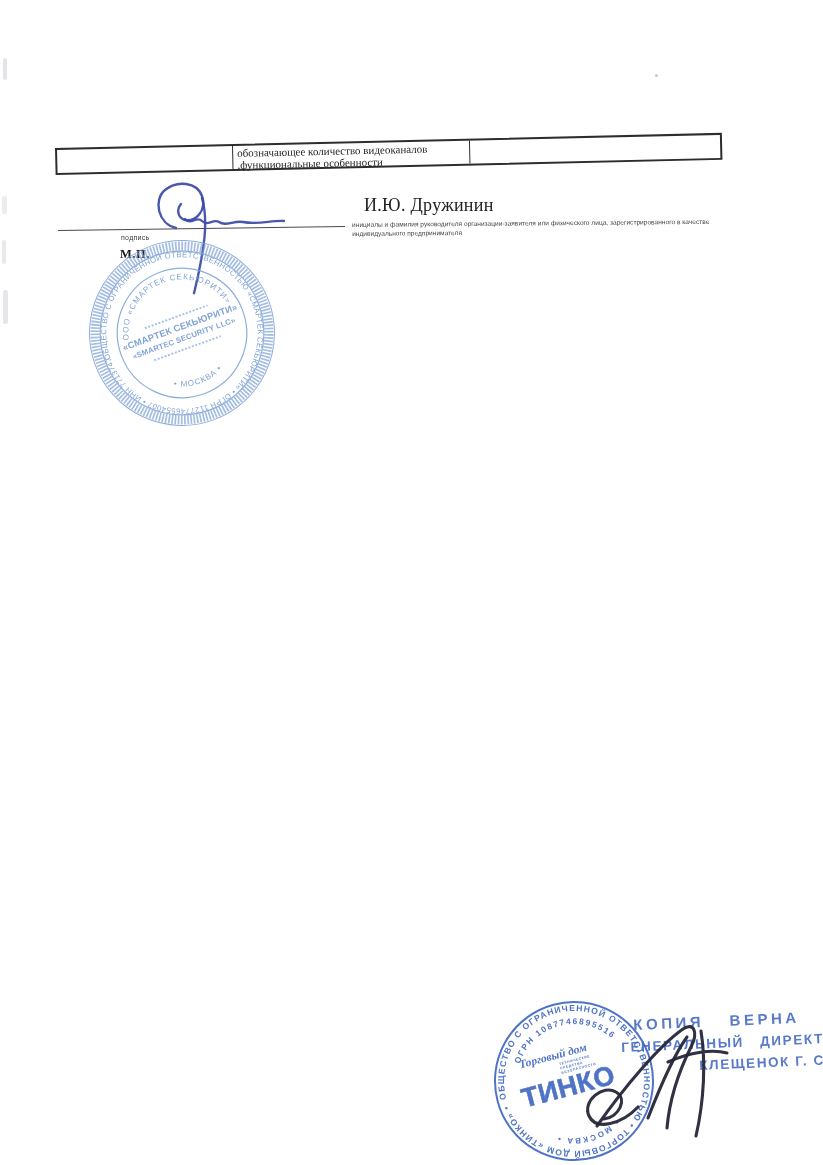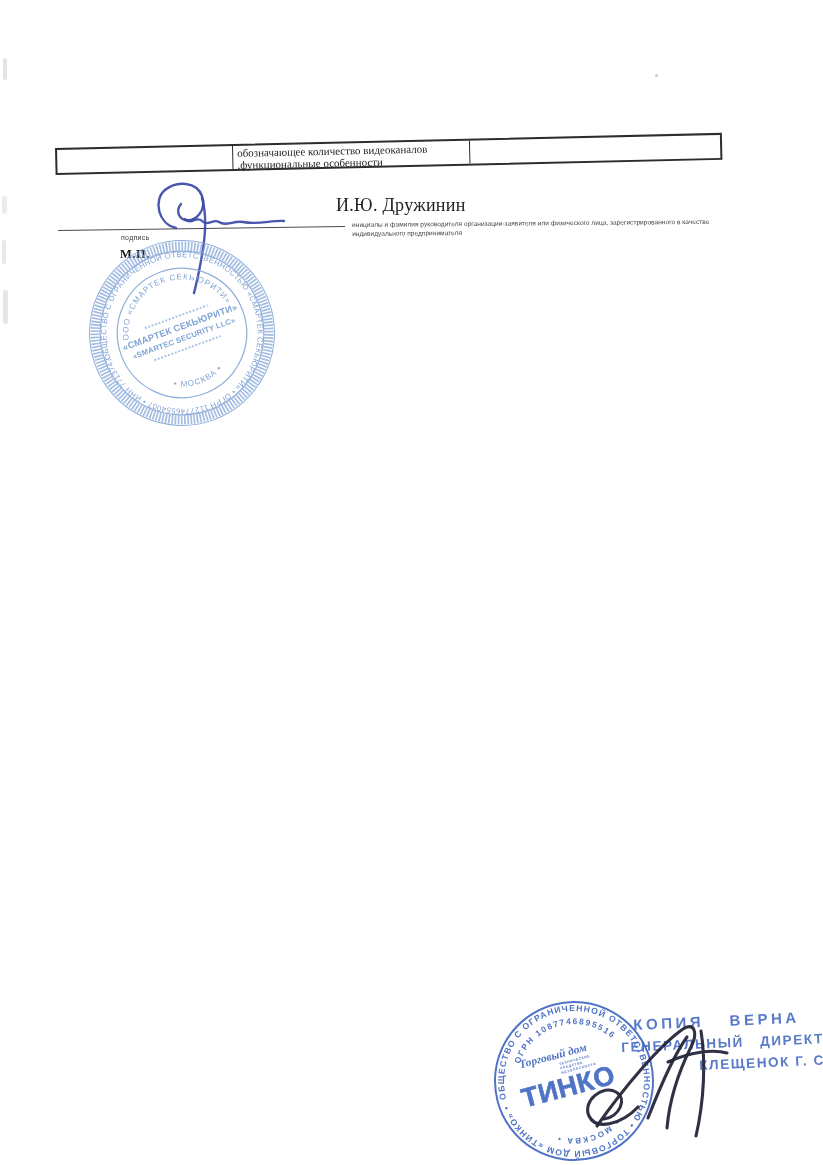--- a/index.html
+++ b/index.html
@@ -40,21 +40,21 @@
   .sig-line{
     position:absolute;left:58px;top:230px;width:287px;height:1.4px;
     background:#4a4a4a;transform:rotate(-0.8deg);transform-origin:0 0;
   }
   .sig-caption{
     position:absolute;left:121px;top:234px;
     font-family:"Liberation Sans", sans-serif;
     font-size:7px;color:#3a3a3a;letter-spacing:0.3px;
   }
   .head-name{
-    position:absolute;left:336px;top:195px;
+    position:absolute;left:364px;top:195px;
     font-size:18px;color:#222;letter-spacing:0.3px;
   }
   .head-caption{
     position:absolute;left:352px;top:221px;width:368px;
     font-family:"Liberation Sans", sans-serif;
     font-size:6.6px;line-height:8.6px;color:#4a4a4a;
     transform:rotate(-0.5deg);transform-origin:0 0;
   }
   .seal-mark{
     position:absolute;left:120px;top:247px;

